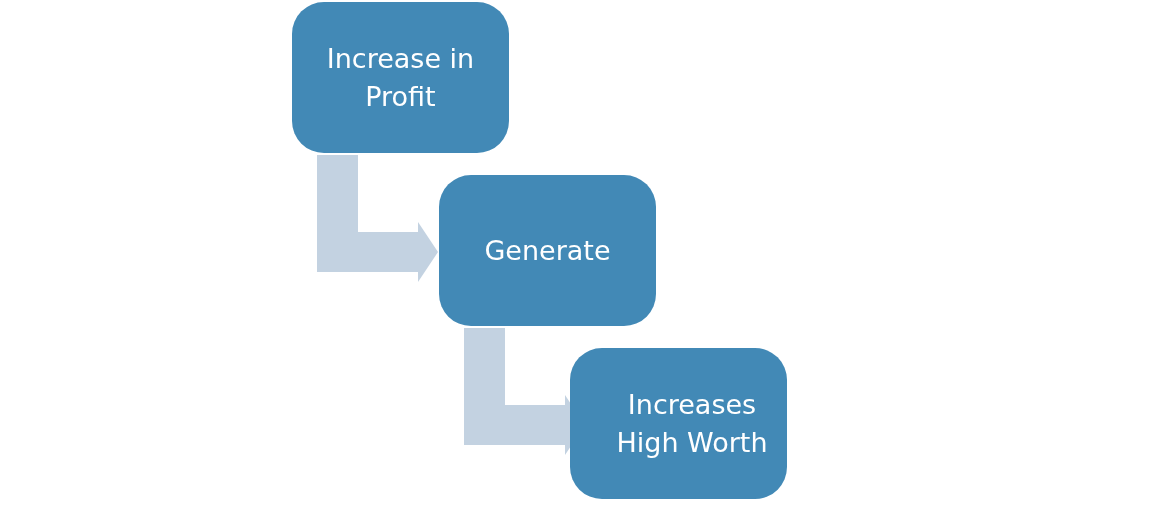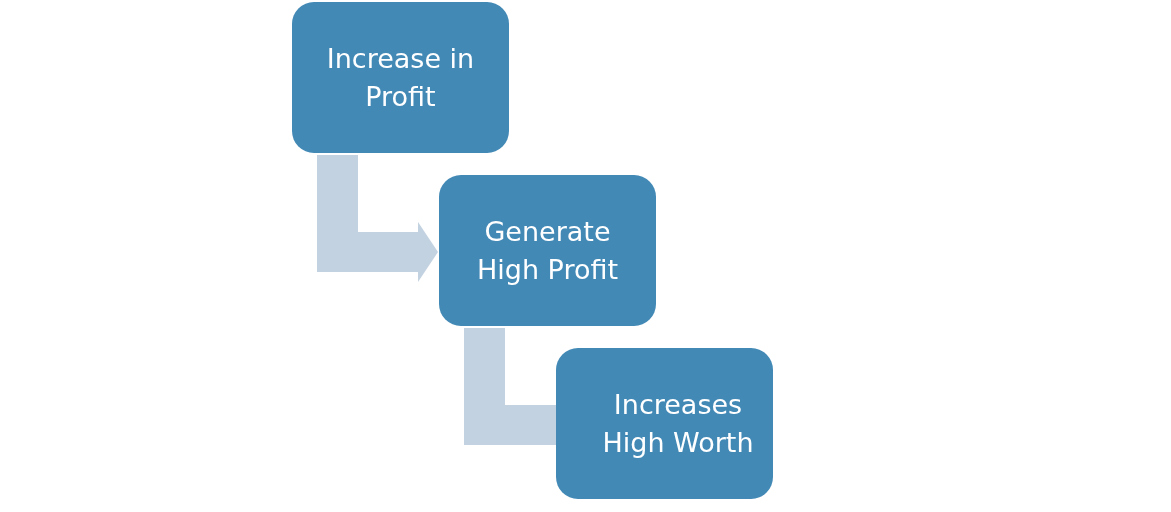--- a/index.html
+++ b/index.html
@@ -1,19 +1,19 @@
 <!DOCTYPE html>
 <html><head>
   <meta charset="utf-8">
   <style>
     html, body { margin: 0; padding: 0; background: #ffffff; }
     body { width: 1171px; height: 512px; position: relative; overflow: hidden; font-family: "DejaVu Sans", sans-serif; }
     .box {
       position: absolute; width: 217px; height: 151px;
-      background: #4289b6; border-radius: 22px;
+      background: #4289b6; border-radius: 32px;
       display: flex; align-items: center; justify-content: center;
       text-align: center; color: #ffffff; font-size: 27px; line-height: 38px;
       box-sizing: border-box; padding: 0 10px;
     }
     .box span { display: block; }
     svg.arrow { position: absolute; }
   </style>
 </head>
 <body>
 
@@ -27,22 +27,21 @@
 <div class="box" style="left:292px; top:2px;">
   <div>
     <span>Increase in</span>
     <span>Profit</span>
   </div>
 </div>
 
 <div class="box" style="left:439px; top:175px;">
   <div>
     <span>Generate</span>
-    <span>High Profit</span>
   </div>
 </div>
 
-<div class="box" style="left:556px; top:348px;padding-left:37px;">
+<div class="box" style="left:570px; top:348px;padding-left:37px;">
   <div>
     <span>Increases</span>
     <span>High Worth</span>
   </div>
 </div>
 
 </body></html>

